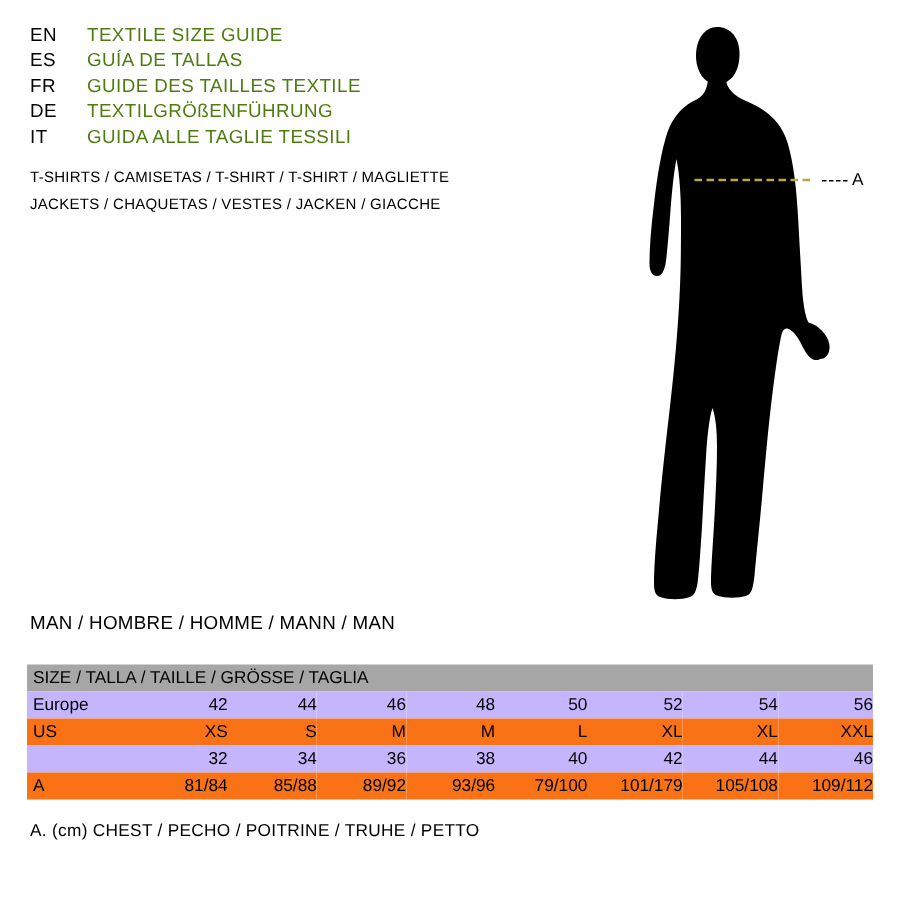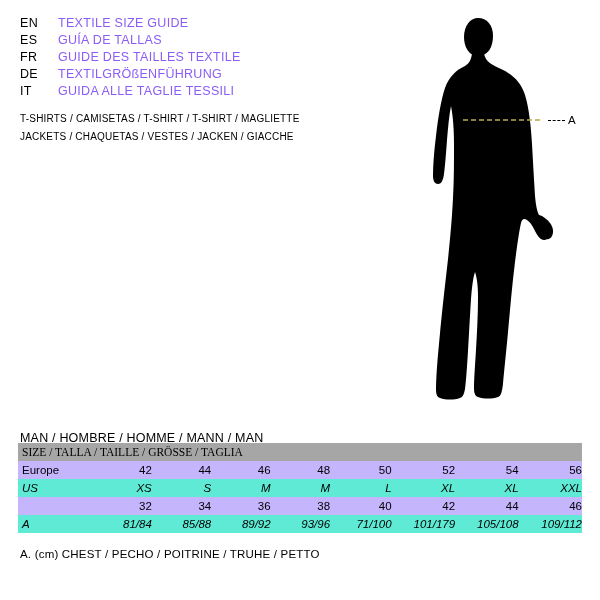--- a/index.html
+++ b/index.html
@@ -35,21 +35,21 @@
     font-size: 12.5px;
     letter-spacing: 0.3px;
   }
   .lang-code {
     width: 38px;
     flex: 0 0 38px;
     color: #000;
   }
   .lang-text {
     flex: 1 1 auto;
-    color: #8b5cf6;
+    color: #4d7c0f;
   }
 
   
   .categories {
     position: absolute;
     left: 20px;
     top: 110px;
     width: 380px;
   }
   .cat-line {
@@ -83,21 +83,21 @@
     top: 110px;
     width: 17px;
     height: 1px;
     border-top: 1.5px dashed #000;
   }
 
   
   .man-title {
     position: absolute;
     left: 20px;
-    top: 431px;
+    top: 408px;
     font-size: 12.5px;
     letter-spacing: 0.2px;
   }
   table.size-table {
     position: absolute;
     left: 18px;
     top: 443px;
     width: 564px;
     border-collapse: collapse;
     font-size: 11.5px;
@@ -109,35 +109,33 @@
   }
   .row-head td {
     background: #a6a6a6;
     color: #000;
     font-size: 11.5px;
   }
   .row-alt td {
     background: #c4b5fd;
   }
   .row-plain td {
-    background: #5eead4;
-    font-style: italic;
+    background: #f97316;
   }
   .col-label {
     width: 86px;
     padding-left: 4px !important;
   }
   .cell {
     width: 68px;
     text-align: right;
     padding-left: 4px !important;
   }
   .head-span {
     padding-left: 4px !important;
-    font-family: Liberation Serif, serif;
   }
 
   .footnote {
     position: absolute;
     left: 20px;
     top: 548px;
     font-size: 11.5px;
     letter-spacing: 0.2px;
   }
 </style>
@@ -252,21 +250,21 @@
         <td class="cell">42</td>
         <td class="cell">44</td>
         <td class="cell">46</td>
       </tr>
       <tr class="row-plain">
         <td class="col-label">A</td>
         <td class="cell">81/84</td>
         <td class="cell">85/88</td>
         <td class="cell">89/92</td>
         <td class="cell">93/96</td>
-        <td class="cell">71/100</td>
+        <td class="cell">79/100</td>
         <td class="cell">101/179</td>
         <td class="cell">105/108</td>
         <td class="cell">109/112</td>
       </tr>
     </tbody>
   </table>
 
   <div class="footnote">A. (cm) CHEST / PECHO / POITRINE / TRUHE / PETTO</div>
 
 </div>

